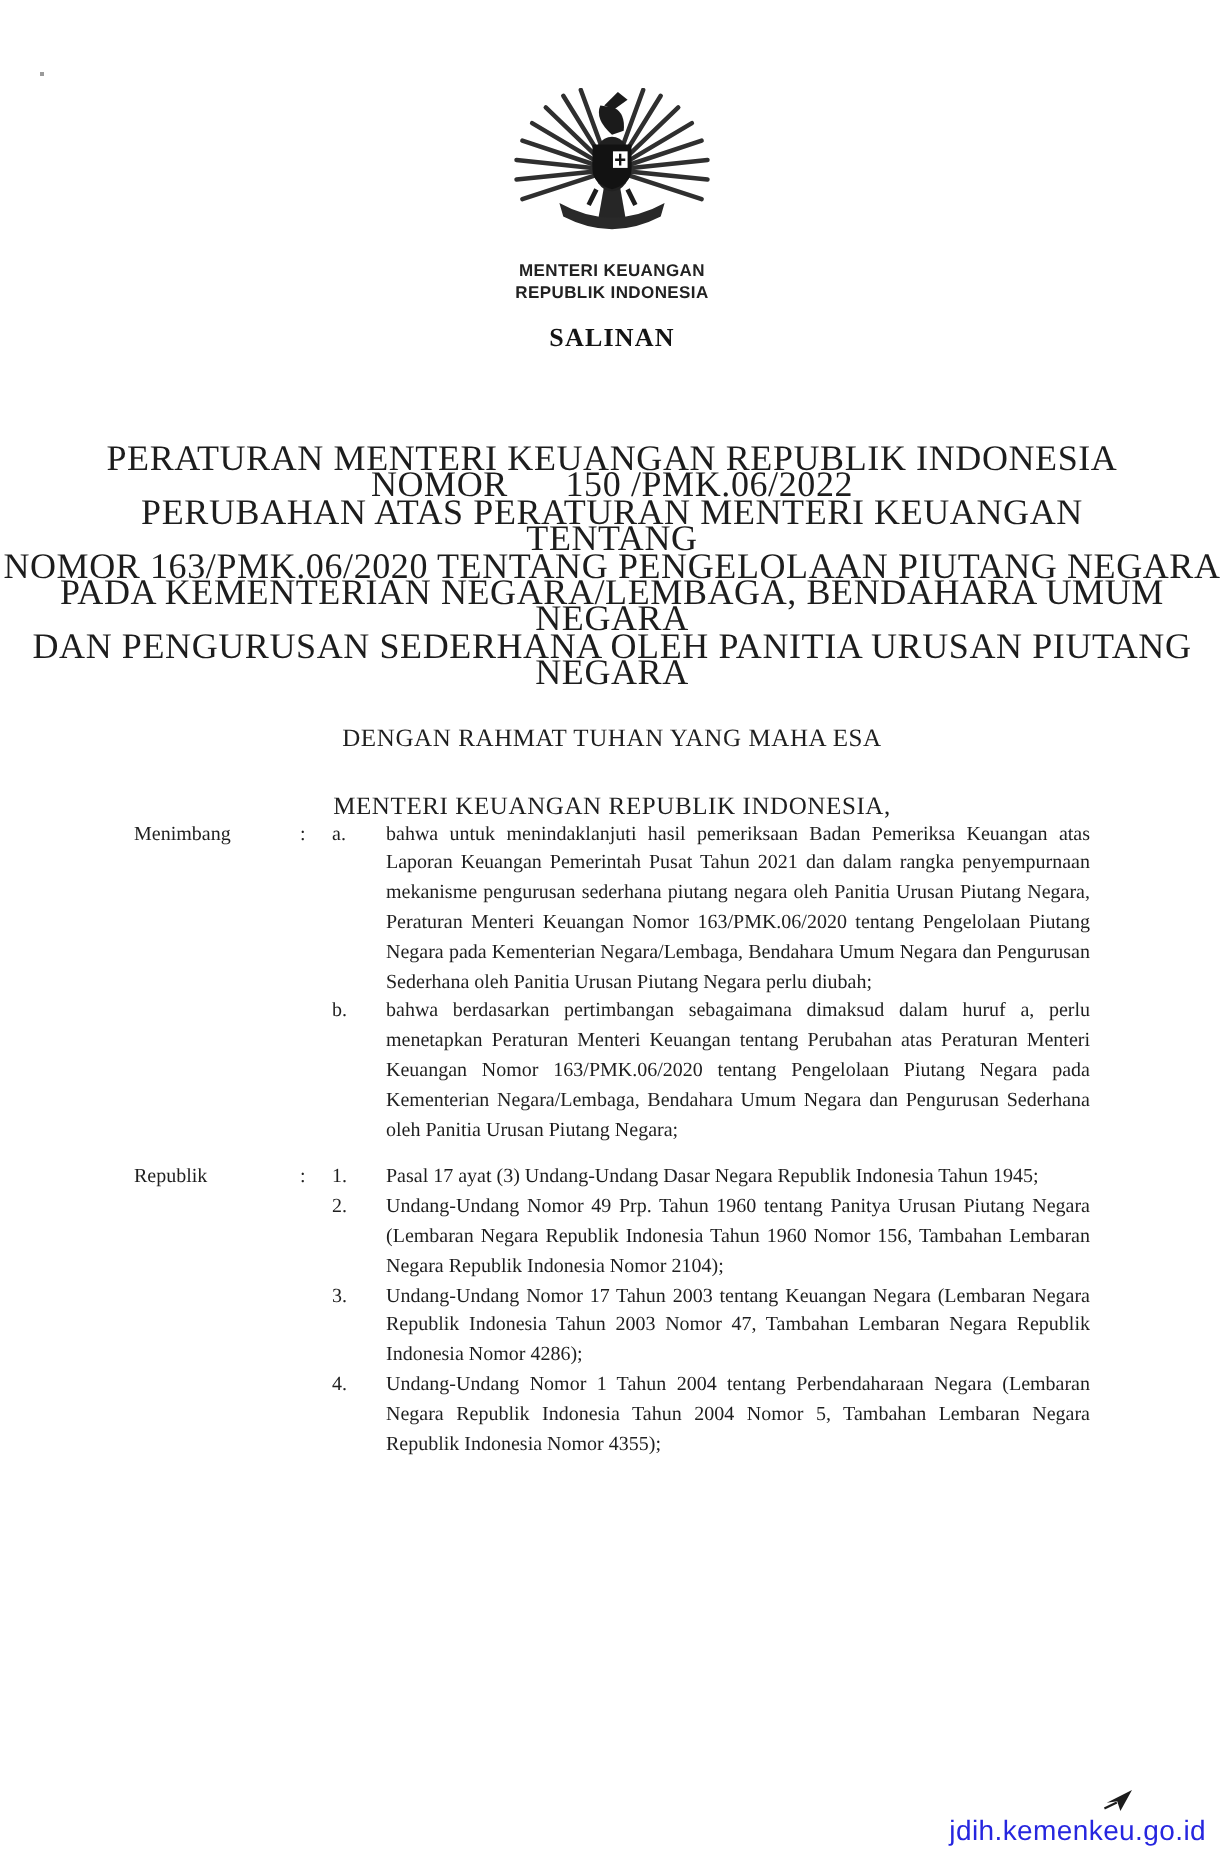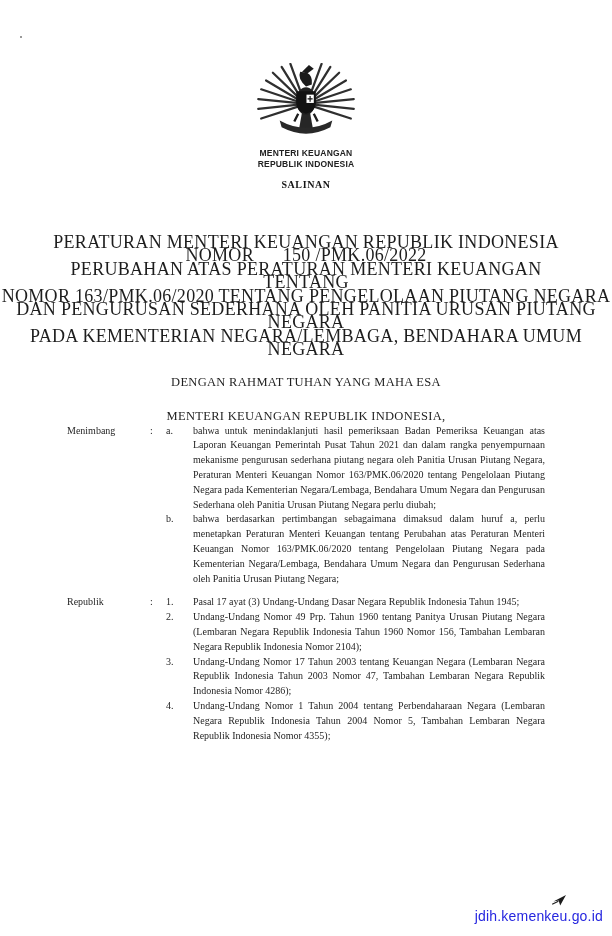--- a/index.html
+++ b/index.html
@@ -8,30 +8,30 @@
     width:612px;height:936px;
     background:#ffffff;
     overflow:hidden;
     font-family:"Liberation Serif","DejaVu Serif",serif;
     color:#1f1f1f;
   }
   
   .scan-dot{position:absolute;left:20px;top:36px;width:2px;height:2px;background:#9a9a9a;}
 
   
-  .letterhead{padding-top:63px;text-align:center;}
+  .letterhead{padding-top:44px;text-align:center;}
   .emblem-wrap{display:inline-block;line-height:0;}
   .ministry-lines{
     margin-top:5px;
     font-family:"Liberation Sans","DejaVu Sans",sans-serif;
     font-weight:bold;font-size:8.5px;line-height:11px;letter-spacing:.2px;color:#222;
   }
   .salinan{
     margin-top:9px;
-    font-weight:bold;font-size:10px;letter-spacing:.6px;color:#141414;
+    font-weight:bold;font-size:13px;letter-spacing:.6px;color:#141414;
   }
 
   
   .title-block{
     margin-top:46px;
     text-align:center;
     font-size:18px;line-height:13.4px;letter-spacing:.3px;color:#1d1d1d;
   }
   .invocation{margin-top:18px;text-align:center;font-size:12.5px;letter-spacing:.3px;}
   .issuer{margin-top:19px;text-align:center;font-size:12.5px;letter-spacing:.3px;}
@@ -111,22 +111,22 @@
     </div>
     <div class="salinan">SALINAN</div>
   </div>
 
   <div class="title-block">
     <div>PERATURAN MENTERI KEUANGAN REPUBLIK INDONESIA</div>
     <div>NOMOR&nbsp;&nbsp;&nbsp;&nbsp;&nbsp;&nbsp;150 /PMK.06/2022</div>
     <div>PERUBAHAN ATAS PERATURAN MENTERI KEUANGAN</div>
     <div>TENTANG</div>
     <div>NOMOR 163/PMK.06/2020 TENTANG PENGELOLAAN PIUTANG NEGARA</div>
+    <div>PADA KEMENTERIAN NEGARA/LEMBAGA, BENDAHARA UMUM NEGARA</div>
     <div>DAN PENGURUSAN SEDERHANA OLEH PANITIA URUSAN PIUTANG NEGARA</div>
-    <div>PADA KEMENTERIAN NEGARA/LEMBAGA, BENDAHARA UMUM NEGARA</div>
   </div>
 
   <div class="invocation">DENGAN RAHMAT TUHAN YANG MAHA ESA</div>
   <div class="issuer">MENTERI KEUANGAN REPUBLIK INDONESIA,</div>
 
   <div class="clauses">
 
     <div class="clause">
       <div class="c-label">Menimbang</div>
       <div class="c-colon">:</div>

